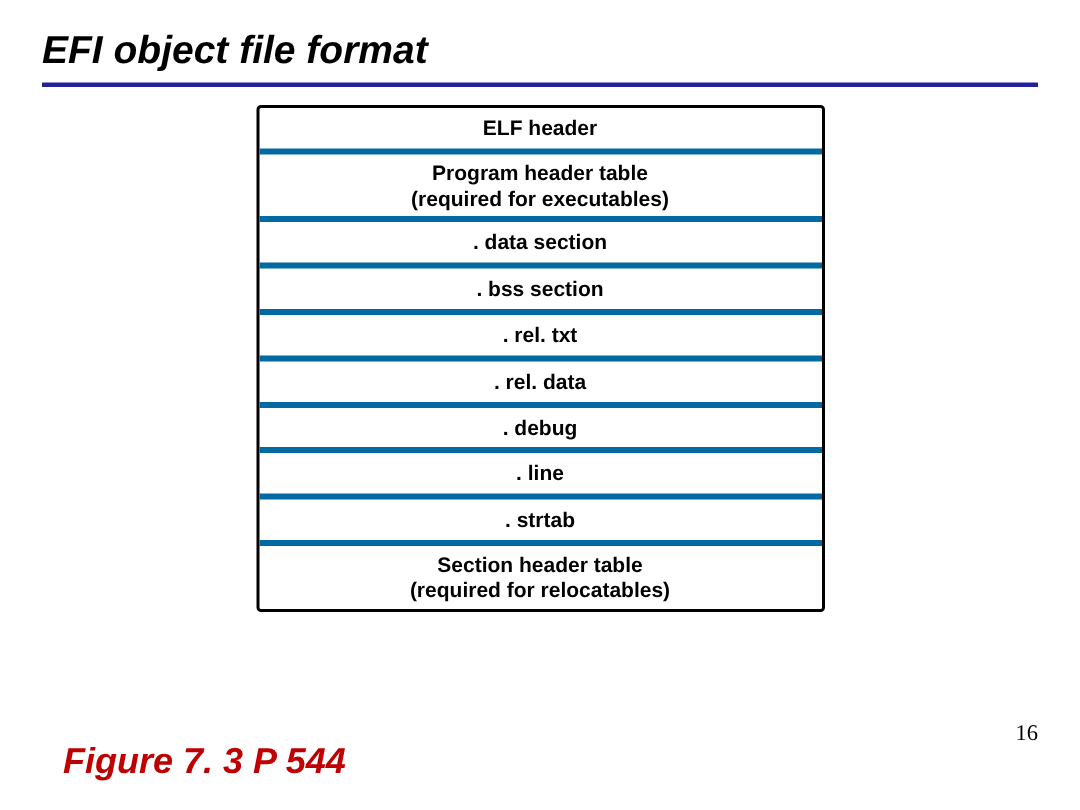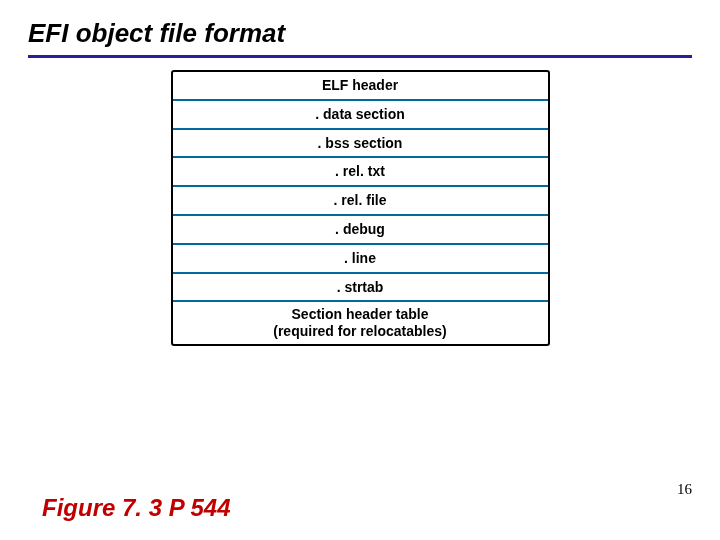--- a/index.html
+++ b/index.html
@@ -38,21 +38,21 @@
   .elf-table {
     width: 375px;
     border: 2px solid #000;
     border-radius: 3px;
     font-family: Arial, Helvetica, sans-serif;
     font-size: 14px;
   }
   .elf-table .cell {
     text-align: center;
     padding: 5px 6px;
-    border-bottom: 2px solid #0369a1;
+    border-bottom: 4px solid #0369a1;
     font-weight: bold;
     line-height: 1.2;
   }
   .elf-table .cell.two-line { padding: 4px 6px; }
   .elf-table .cell:last-child { border-bottom: none; border-radius: 10px; }
   .caption {
     position: absolute;
     left: 42px;
     bottom: 18px;
     font-size: 24px;
@@ -74,24 +74,25 @@
 <body>
 
 <div class="slide">
 
   <div class="title">EFI object file format</div>
   <div class="rule"></div>
 
   <div class="table-wrap">
     <div class="elf-table">
       <div class="cell">ELF header</div>
+      <div class="cell two-line">Program header table<br>(required for executables)</div>
       <div class="cell">. data section</div>
       <div class="cell">. bss section</div>
       <div class="cell">. rel. txt</div>
-      <div class="cell">. rel. file</div>
+      <div class="cell">. rel. data</div>
       <div class="cell">. debug</div>
       <div class="cell">. line</div>
       <div class="cell">. strtab</div>
       <div class="cell two-line">Section header table<br>(required for relocatables)</div>
     </div>
   </div>
 
   <div class="caption">Figure 7. 3  P 544</div>
   <div class="pagenum">16</div>
 

